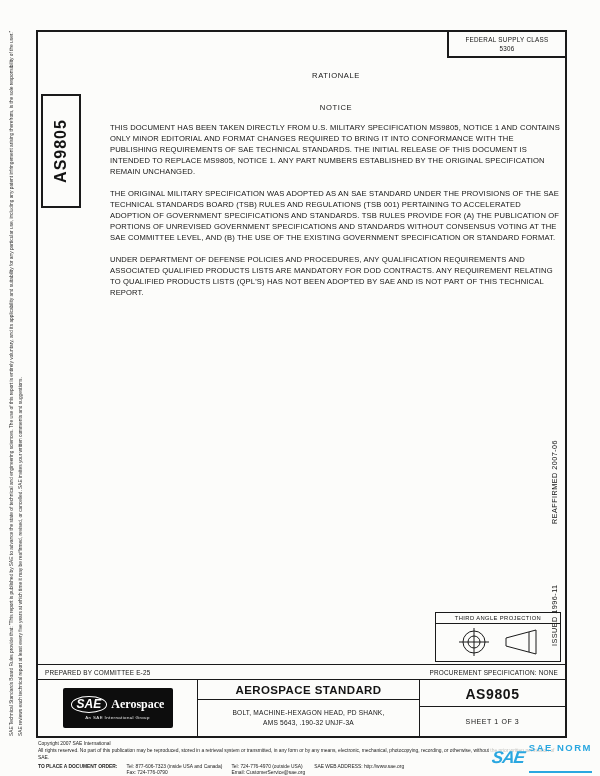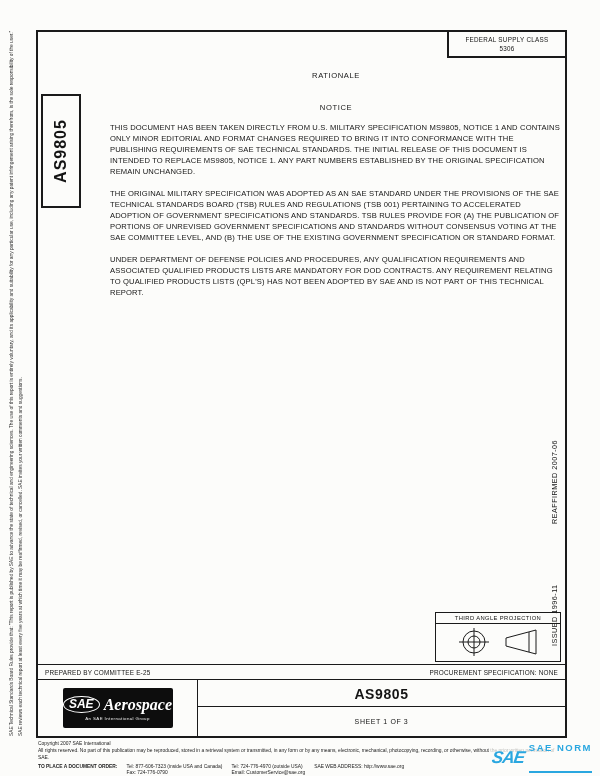--- a/index.html
+++ b/index.html
@@ -48,21 +48,21 @@
   .number-cell { flex:1; display:flex; flex-direction:column; }
   .std-type { font-size:11.5px; font-weight:bold; text-align:center; padding:4px 0 3px; border-bottom:1.5px solid #1a1a1a; letter-spacing:0.4px; }
   .std-title { flex:1; display:flex; flex-direction:column; align-items:center; justify-content:center; font-size:6.6px; line-height:1.55; letter-spacing:0.2px; text-align:center; }
   .doc-num { font-size:14px; font-weight:bold; text-align:center; padding:6px 0 4px; border-bottom:1.5px solid #1a1a1a; letter-spacing:0.6px; }
   .sheet { flex:1; display:flex; align-items:center; justify-content:center; font-size:7px; letter-spacing:0.6px; }
 
   
   .sae-logo { width:110px; height:40px; background:#0d0d0d; color:#fff; display:flex; flex-direction:column; align-items:center; justify-content:center; border-radius:2px; }
   .sae-logo-top { display:flex; align-items:center; gap:4px; }
   .sae-logo-sae { font-size:12px; font-weight:bold; font-style:italic; border:1px solid #fff; border-radius:50%; padding:0 5px 1px; }
-  .sae-logo-aero { font-family:"Liberation Serif", serif; font-style:italic; font-weight:bold; font-size:16px; }
+  .sae-logo-aero { font-family:"Liberation Serif", serif; font-weight:bold; font-size:12px; }
   .sae-logo-tag { font-size:4.4px; margin-top:2px; letter-spacing:0.4px; color:#eee; }
 
   
   .legal { position:absolute; left:38px; top:741px; width:524px; font-size:4.9px; color:#222; line-height:1.4; }
   .legal-row { display:flex; gap:9px; margin-top:2px; align-items:flex-start; }
   .order { font-weight:bold; white-space:nowrap; }
   .legal-col div { white-space:nowrap; }
   .web { white-space:nowrap; }
 
   
@@ -121,20 +121,27 @@
       <div class="row-b">
         <div class="cell logo-cell">
           <div class="sae-logo">
             <div class="sae-logo-top">
               <span class="sae-logo-sae">SAE</span>
               <span class="sae-logo-aero">Aerospace</span>
             </div>
             <div class="sae-logo-tag">An SAE International Group</div>
           </div>
         </div>
+        <div class="cell title-cell">
+          <div class="std-type">AEROSPACE STANDARD</div>
+          <div class="std-title">
+            <div>BOLT, MACHINE-HEXAGON HEAD, PD SHANK,</div>
+            <div>AMS 5643, .190-32 UNJF-3A</div>
+          </div>
+        </div>
         <div class="cell number-cell">
           <div class="doc-num">AS9805</div>
           <div class="sheet">SHEET 1 OF 3</div>
         </div>
       </div>
     </div>
 
   </div>
 
   <div class="v-reaffirmed">REAFFIRMED 2007-06</div>

